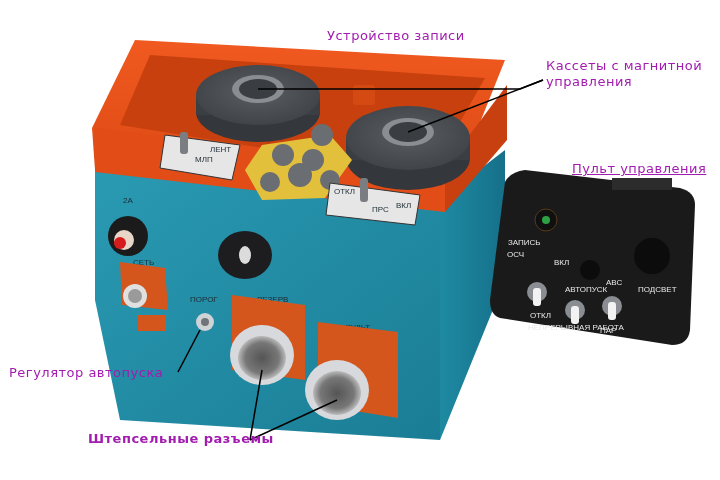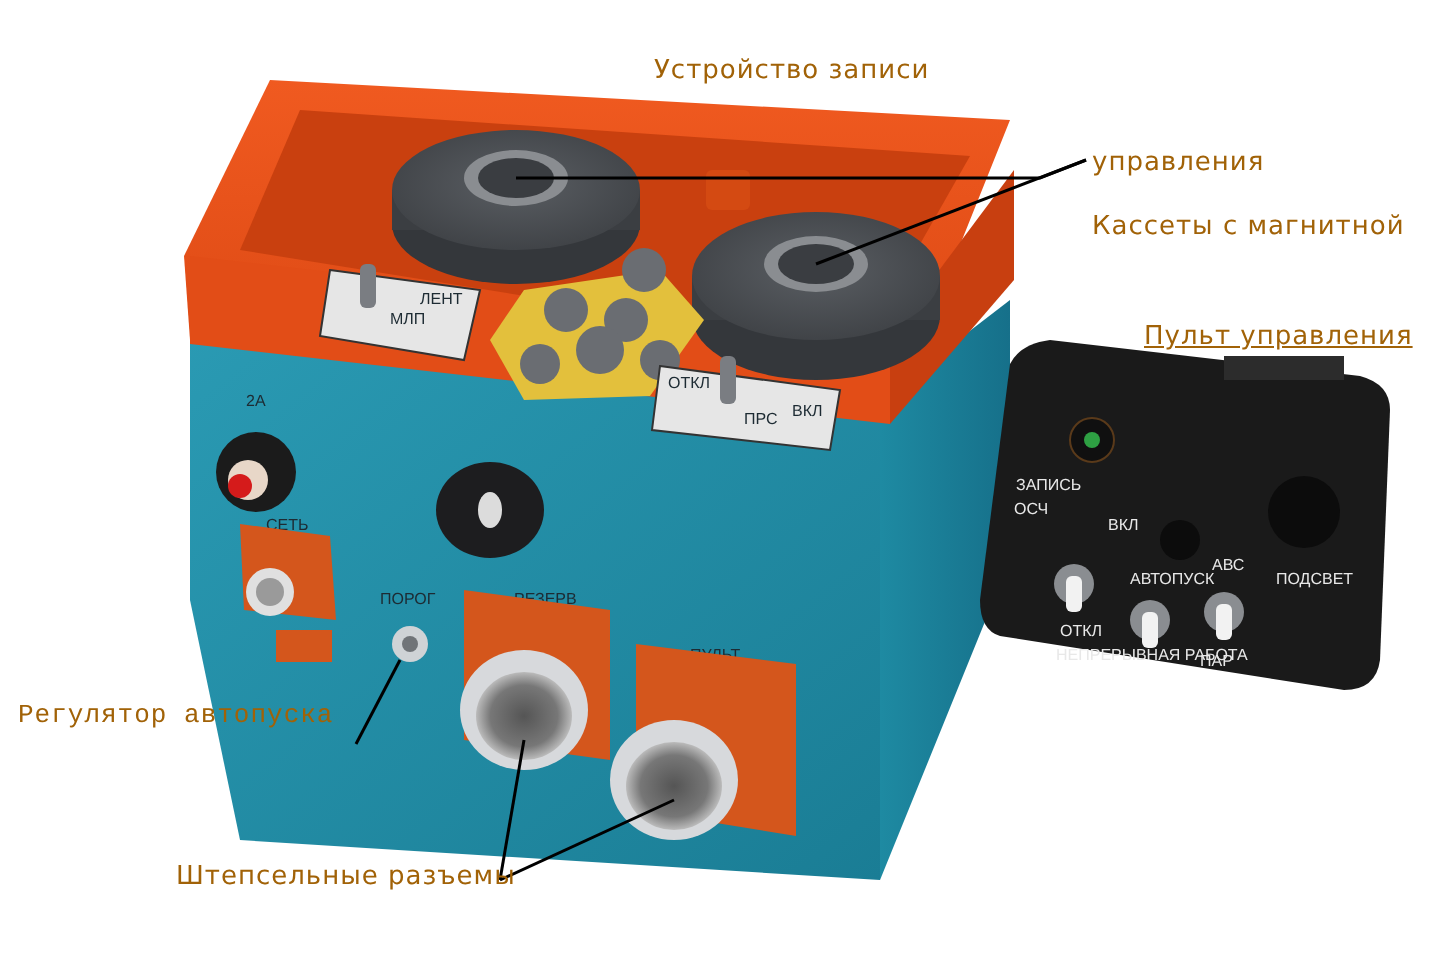--- a/index.html
+++ b/index.html
@@ -1,20 +1,20 @@
 <!DOCTYPE html>
 <html><head>
   <meta charset="utf-8">
   <style>
     html, body { margin: 0; padding: 0; background: #ffffff; }
     body { width: 720px; height: 480px; position: relative; overflow: hidden;
            font-family: "DejaVu Sans", sans-serif; }
     #scene { position: absolute; left: 0; top: 0; width: 720px; height: 480px; }
     .callout { position: absolute; font-family: "DejaVu Sans", sans-serif; font-size: 13px;
-               color: #a16207; letter-spacing: 0.5px; white-space: nowrap; line-height: 16px; }
+               color: #a21caf; letter-spacing: 0.5px; white-space: nowrap; line-height: 16px; }
     .small-label { font-family: "Liberation Sans", sans-serif; font-size: 8px; fill: #1d2b33; }
     .panel-label { font-family: "Liberation Sans", sans-serif; font-size: 8px; fill: #e8e8e8; }
   </style>
 </head>
 <body>
 
 <svg id="scene" viewBox="0 0 720 480" xmlns="http://www.w3.org/2000/svg">
   <defs>
     <linearGradient id="bodyFront" x1="0" y1="0" x2="1" y2="1">
       <stop offset="0" stop-color="#2a9ab3"></stop>
@@ -169,17 +169,17 @@
   <g stroke="#000" stroke-width="1.5" fill="none">
     <polyline points="258,89 520,89 543,80"></polyline>
     <polyline points="408,132 543,80"></polyline>
     <polyline points="178,372 200,330"></polyline>
     <polyline points="250,440 262,370"></polyline>
     <polyline points="250,440 337,400"></polyline>
   </g>
 </svg>
 
 <div class="callout" style="left:327px;top:28px;">Устройство записи</div>
-<div class="callout" style="left:546px;top:58px;margin-top:48px;">Кассеты с магнитной</div>
+<div class="callout" style="left:546px;top:58px;">Кассеты с магнитной</div>
 <div class="callout" style="left:546px;top:74px;">управления</div>
 <div class="callout" style="left:572px;top:161px;text-decoration:underline;">Пульт управления</div>
-<div class="callout" style="left:9px;top:350px;font-family:Liberation Mono, monospace;">Регулятор автопуска</div>
-<div class="callout" style="left:88px;top:431px;">Штепсельные разъемы</div>
+<div class="callout" style="left:9px;top:365px;">Регулятор автопуска</div>
+<div class="callout" style="left:88px;top:431px;font-weight:bold;">Штепсельные разъемы</div>
 
 </body></html>

